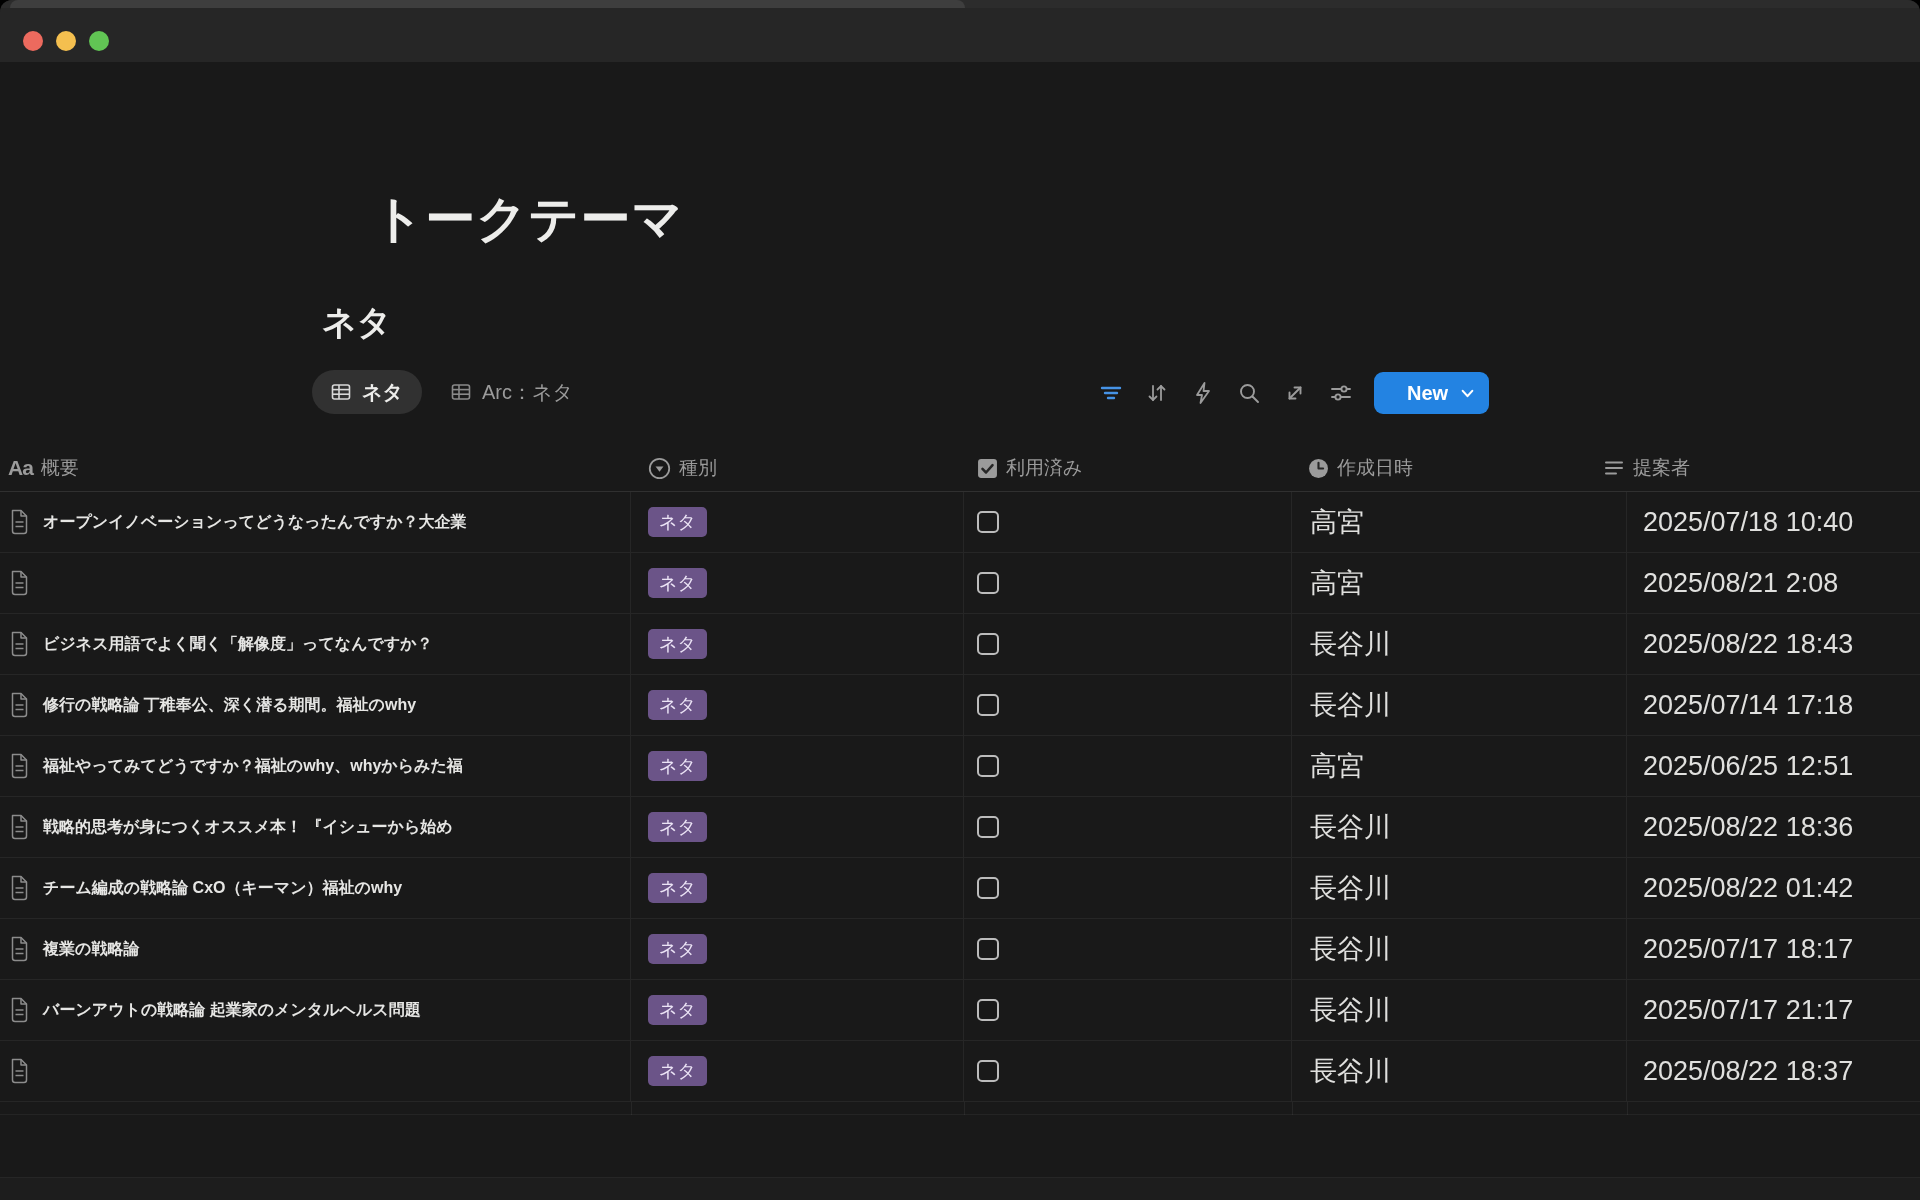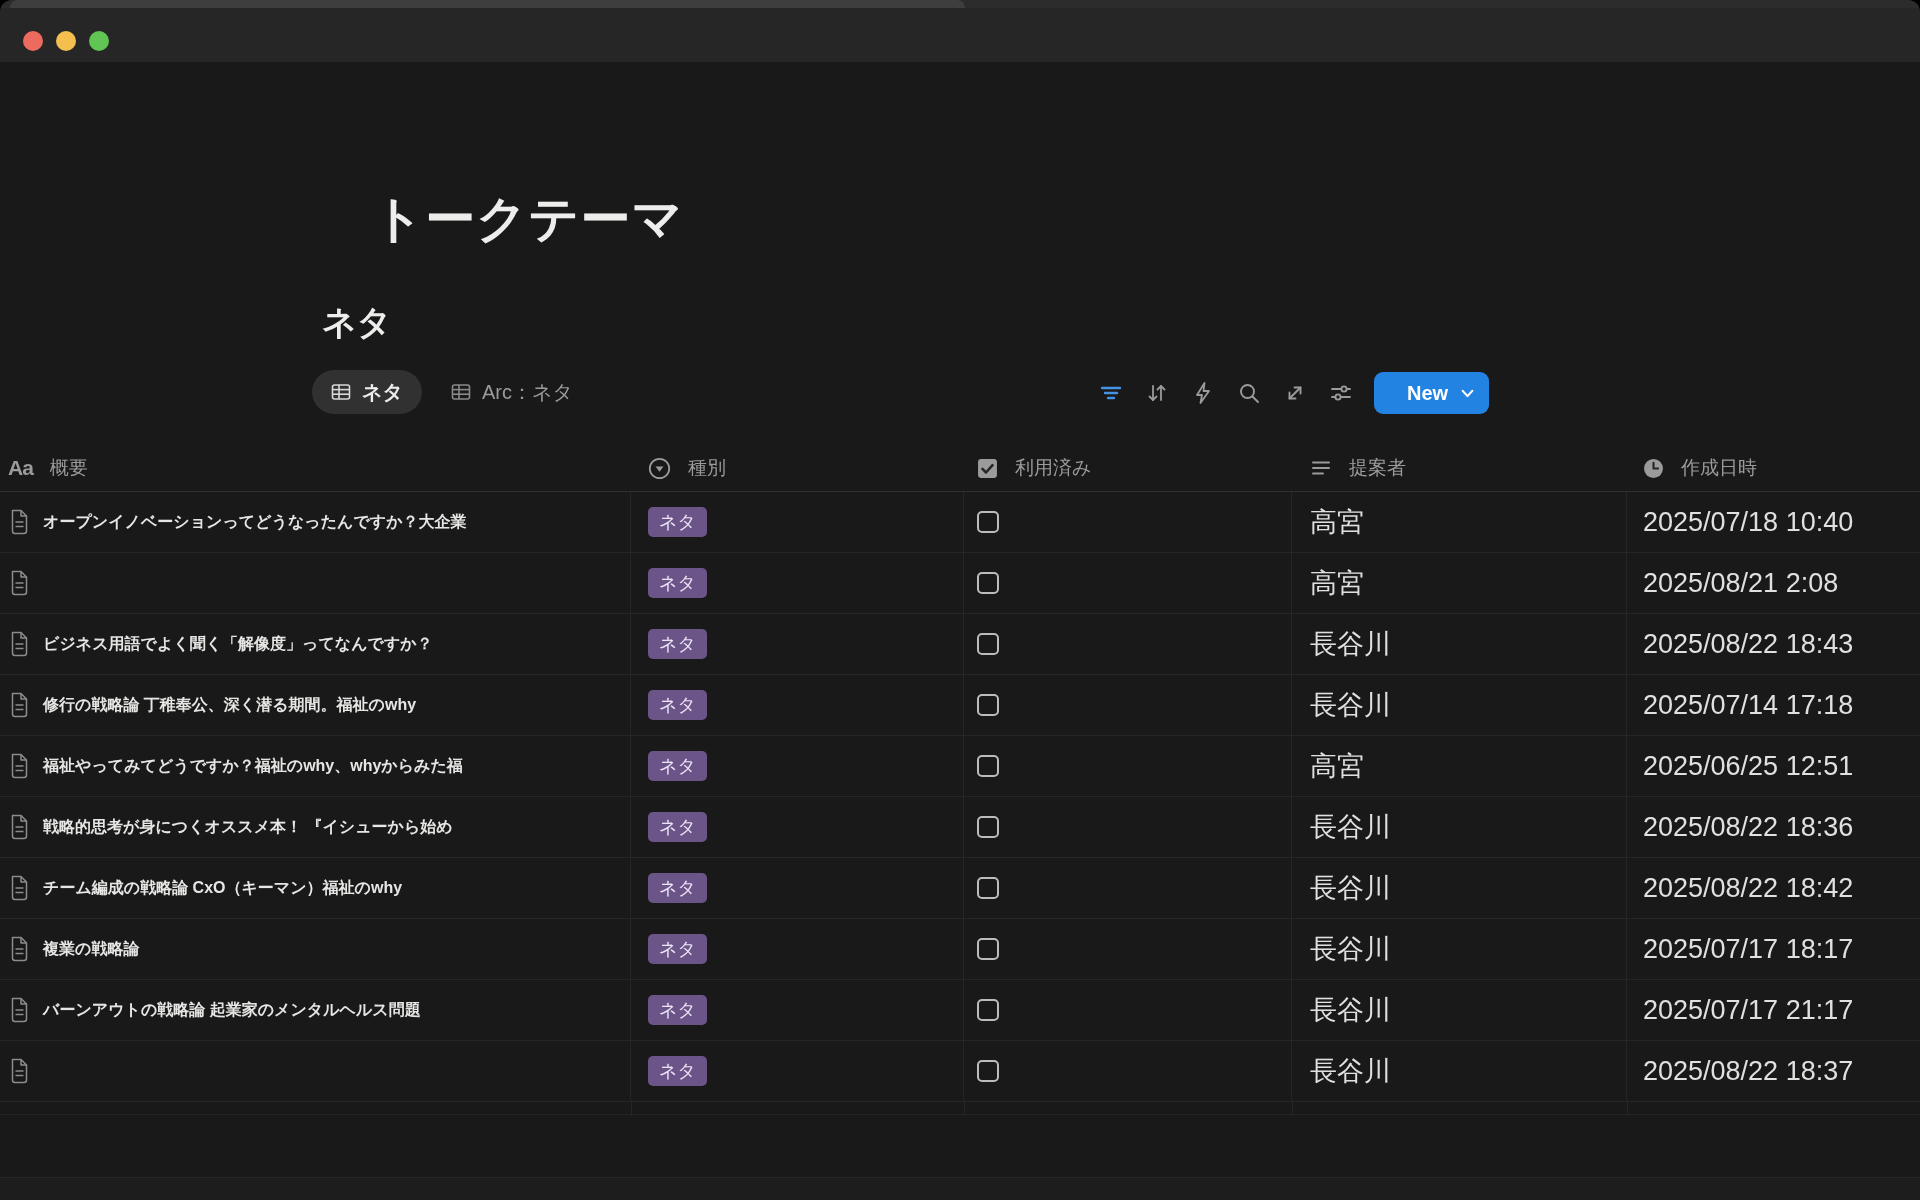--- a/index.html
+++ b/index.html
@@ -33,21 +33,21 @@
   .tab + .tab{margin-left:10px;}
   .tab svg{display:block;}
   
   .toolbar{position:absolute;top:310px;left:1088px;height:42px;display:flex;align-items:center;}
   .tool{width:46px;height:42px;display:flex;align-items:center;justify-content:center;}
   .new-btn{margin-left:10px;height:42px;width:115px;background:var(--accent-blue);border-radius:9px;display:flex;align-items:center;justify-content:center;gap:11px;color:#fff;padding-left:20px;}
   .new-btn .lbl{font-size:20px;font-weight:700;}
   
   .table{position:absolute;left:0;top:383px;right:0;}
   .thead{display:flex;height:47px;border-bottom:1px solid var(--head-line);}
-  .th{display:flex;align-items:center;gap:17px;color:var(--muted);font-size:19px;overflow:hidden;text-align:right;}
+  .th{display:flex;align-items:center;gap:8px;color:var(--muted);font-size:19px;overflow:hidden;text-align:right;}
   .trow{display:flex;height:61px;border-bottom:1px solid var(--row-line);}
   .td{display:flex;align-items:center;overflow:hidden;}
   .c1{width:631px;padding-left:8px;}
   .c2{width:333px;padding-left:17px;}
   .c3{width:328px;padding-left:13px;}
   .c4{width:335px;padding-left:18px;}
   .c5{flex:1;padding-left:16px;}
   .trow .c1,.trow .c2,.trow .c3,.trow .c4{border-right:1px solid var(--row-line);}
   .row-title{margin-left:13px;font-size:16px;font-weight:600;color:var(--txt);white-space:nowrap;}
   .chip{height:30px;display:flex;align-items:center;padding:0 11px;border-radius:5px;background:var(--tag-purple-bg);color:var(--tag-purple-text);font-size:18px;white-space:nowrap;}
@@ -164,35 +164,35 @@
           </svg>
           <span>種別</span>
         </div>
         <div class="th c3">
           <svg width="21" height="21" viewBox="0 0 20 20">
             <rect x="1" y="1" width="18" height="18" rx="3" fill="#9b9b9b"></rect>
             <path d="M5.2 10.4 L8.6 13.8 L14.8 6.8" fill="none" stroke="#262626" stroke-width="2.4" stroke-linecap="round" stroke-linejoin="round"></path>
           </svg>
           <span>利用済み</span>
         </div>
+        <div class="th c5">
+          <svg width="21" height="21" viewBox="0 0 20 20">
+            <circle cx="10" cy="10" r="9" fill="#9b9b9b"></circle>
+            <path d="M10 4.6 V10 H14.4" fill="none" stroke="#262626" stroke-width="2" stroke-linecap="round" stroke-linejoin="round"></path>
+          </svg>
+          <span>作成日時</span>
+        </div>
         <div class="th c4">
           <svg width="22" height="22" viewBox="0 0 22 22" fill="none" stroke="#9b9b9b" stroke-width="2" stroke-linecap="round">
             <line x1="3" y1="5.5" x2="19" y2="5.5"></line>
             <line x1="3" y1="11" x2="19" y2="11"></line>
             <line x1="3" y1="16.5" x2="13" y2="16.5"></line>
           </svg>
           <span>提案者</span>
         </div>
-        <div class="th c5">
-          <svg width="21" height="21" viewBox="0 0 20 20">
-            <circle cx="10" cy="10" r="9" fill="#9b9b9b"></circle>
-            <path d="M10 4.6 V10 H14.4" fill="none" stroke="#262626" stroke-width="2" stroke-linecap="round" stroke-linejoin="round"></path>
-          </svg>
-          <span>作成日時</span>
-        </div>
       </div>
 
       <div>
           <div class="trow">
     <div class="td c1">
       <svg width="22" height="26" viewBox="0 0 22 26" fill="none" stroke="#8c8c8c" stroke-width="1.5" stroke-linejoin="round">
         <path d="M4.5 1.5 H13 L18.5 7 V22 a2.5 2.5 0 0 1 -2.5 2.5 H7 a2.5 2.5 0 0 1 -2.5 -2.5 Z"></path>
         <path d="M13 1.5 V7 H18.5"></path>
         <line x1="7.5" y1="13" x2="15.5" y2="13"></line>
         <line x1="7.5" y1="17.5" x2="15.5" y2="17.5"></line>
@@ -339,21 +339,21 @@
     <div class="td c2">
       <span class="chip">ネタ</span>
     </div>
     <div class="td c3">
       <span class="checkbox"></span>
     </div>
     <div class="td c4">
       <span class="cell-text">長谷川</span>
     </div>
     <div class="td c5">
-      <span class="cell-text">2025/08/22 18:42</span>
+      <span class="cell-text">2025/08/22 01:42</span>
     </div>
   </div>
           <div class="trow">
     <div class="td c1">
       <svg width="22" height="26" viewBox="0 0 22 26" fill="none" stroke="#8c8c8c" stroke-width="1.5" stroke-linejoin="round">
         <path d="M4.5 1.5 H13 L18.5 7 V22 a2.5 2.5 0 0 1 -2.5 2.5 H7 a2.5 2.5 0 0 1 -2.5 -2.5 Z"></path>
         <path d="M13 1.5 V7 H18.5"></path>
         <line x1="7.5" y1="13" x2="15.5" y2="13"></line>
         <line x1="7.5" y1="17.5" x2="15.5" y2="17.5"></line>
       </svg>

